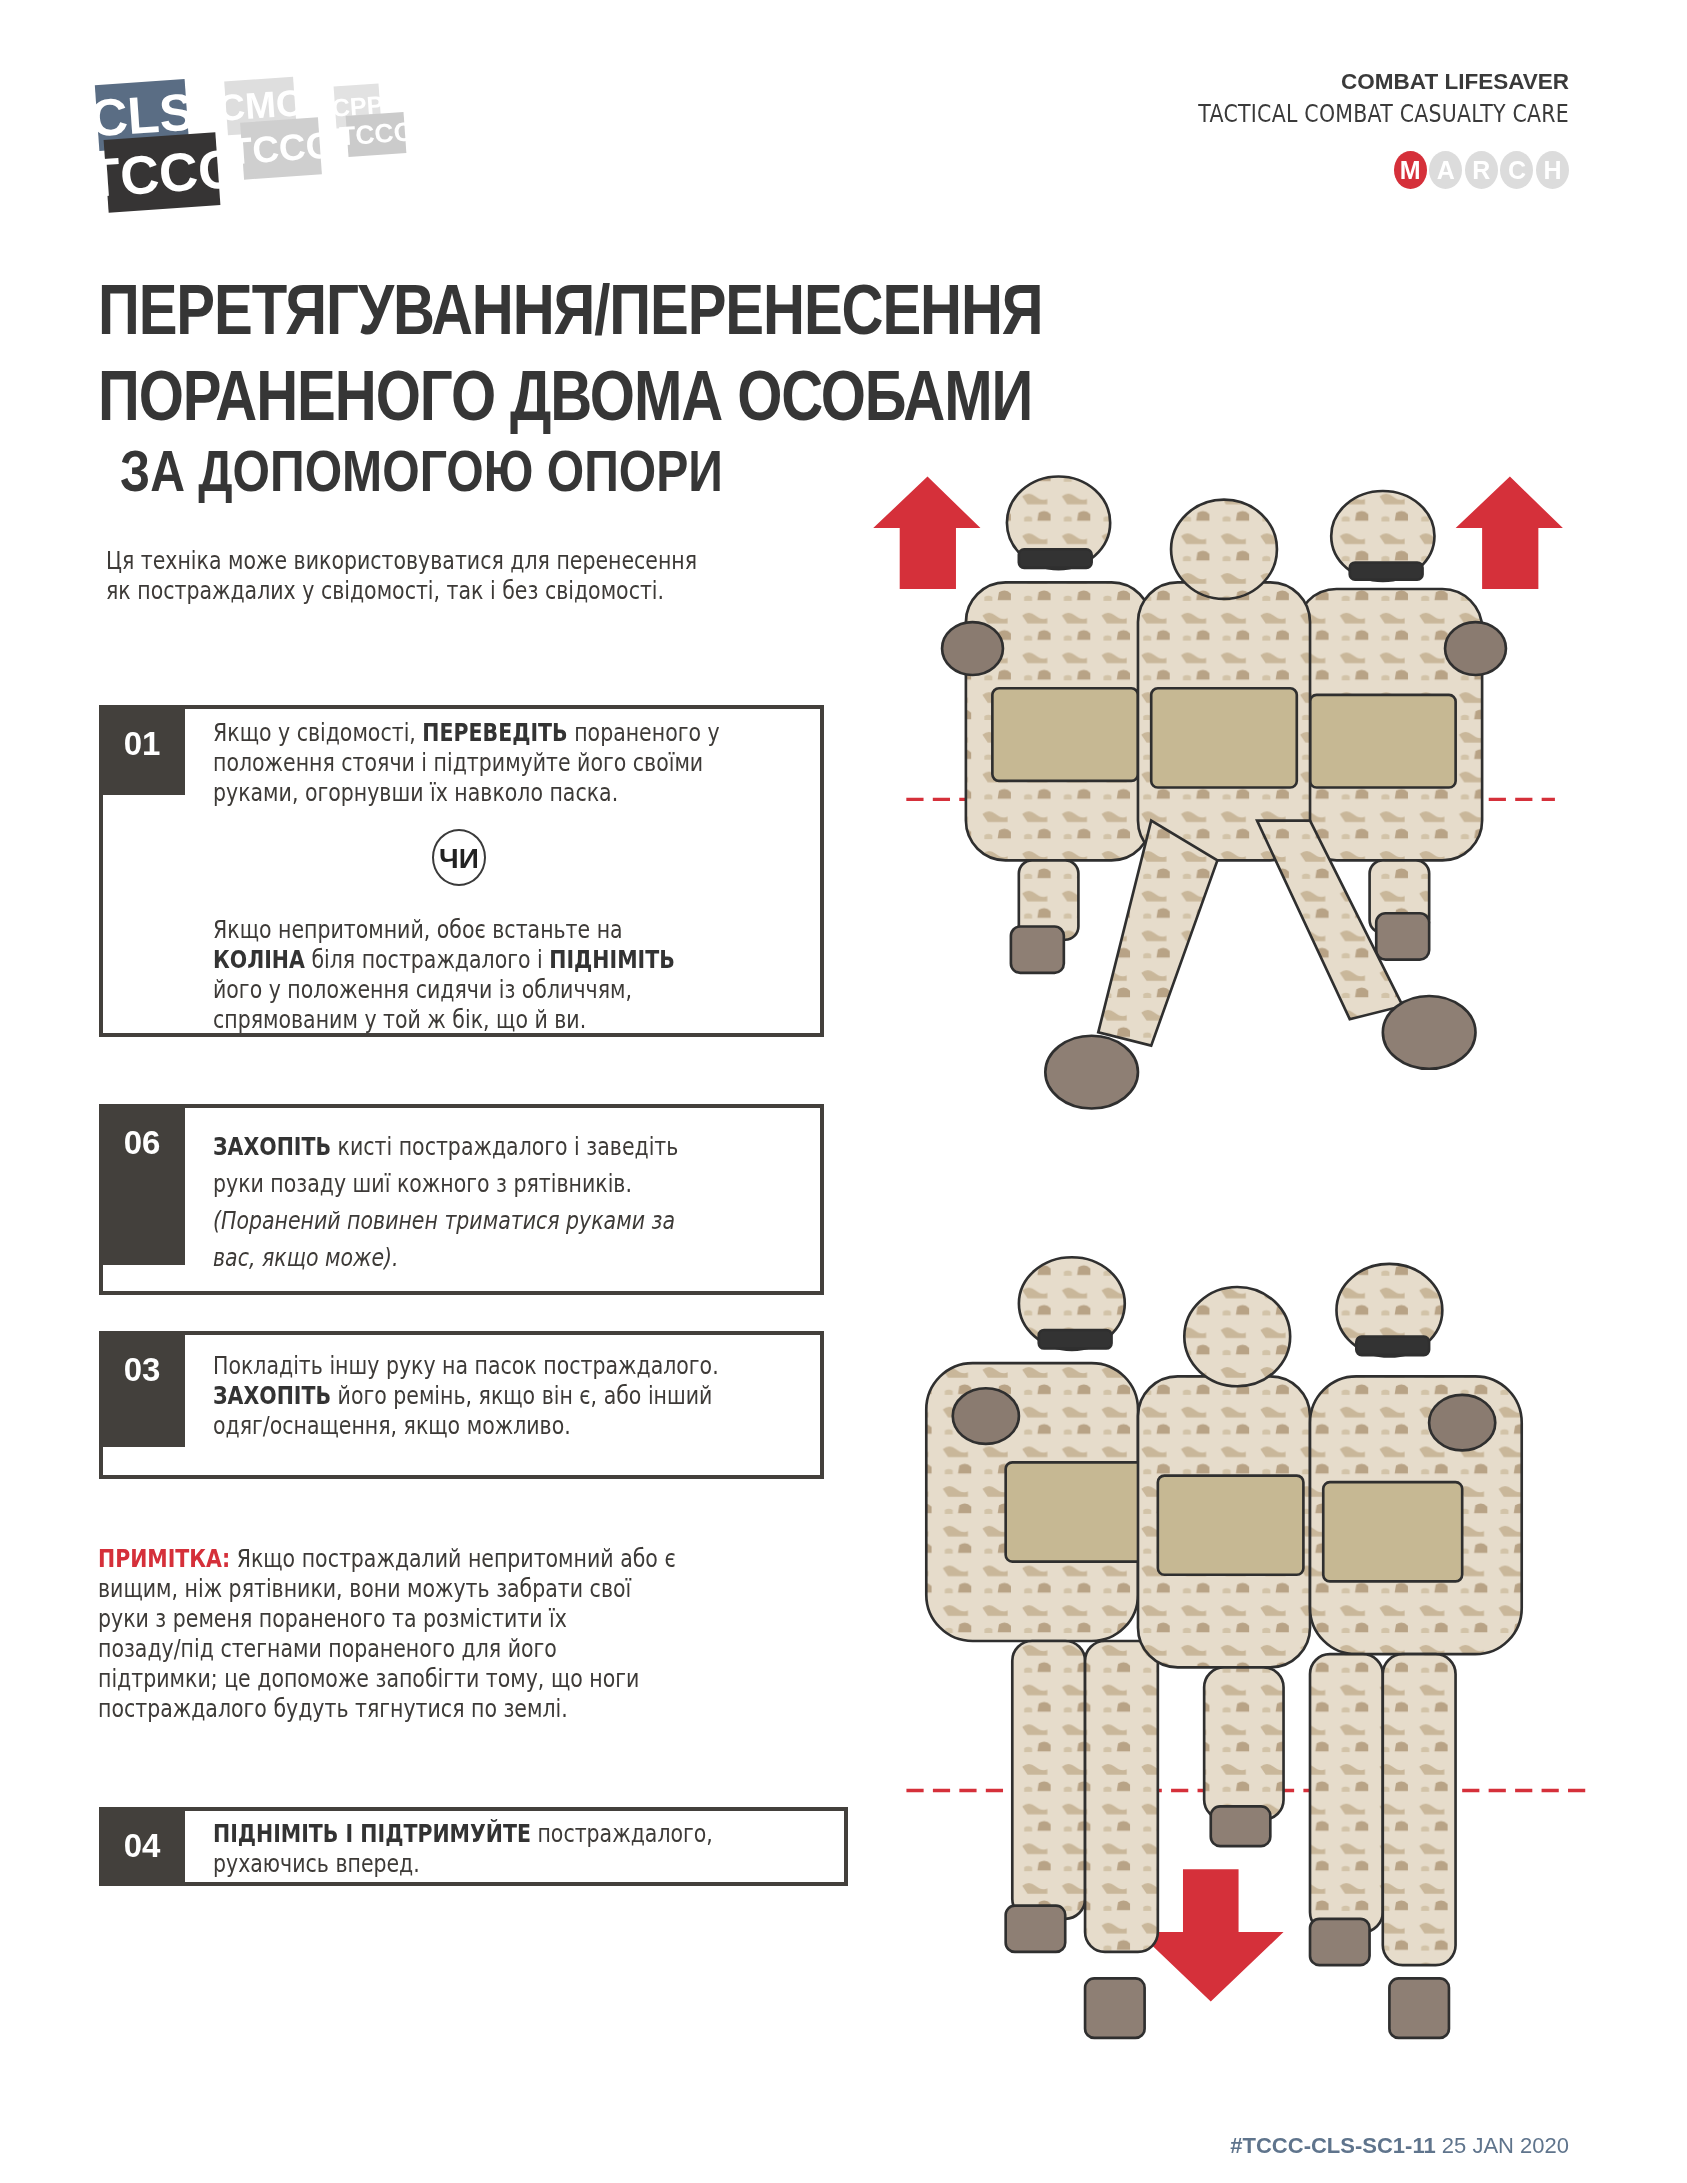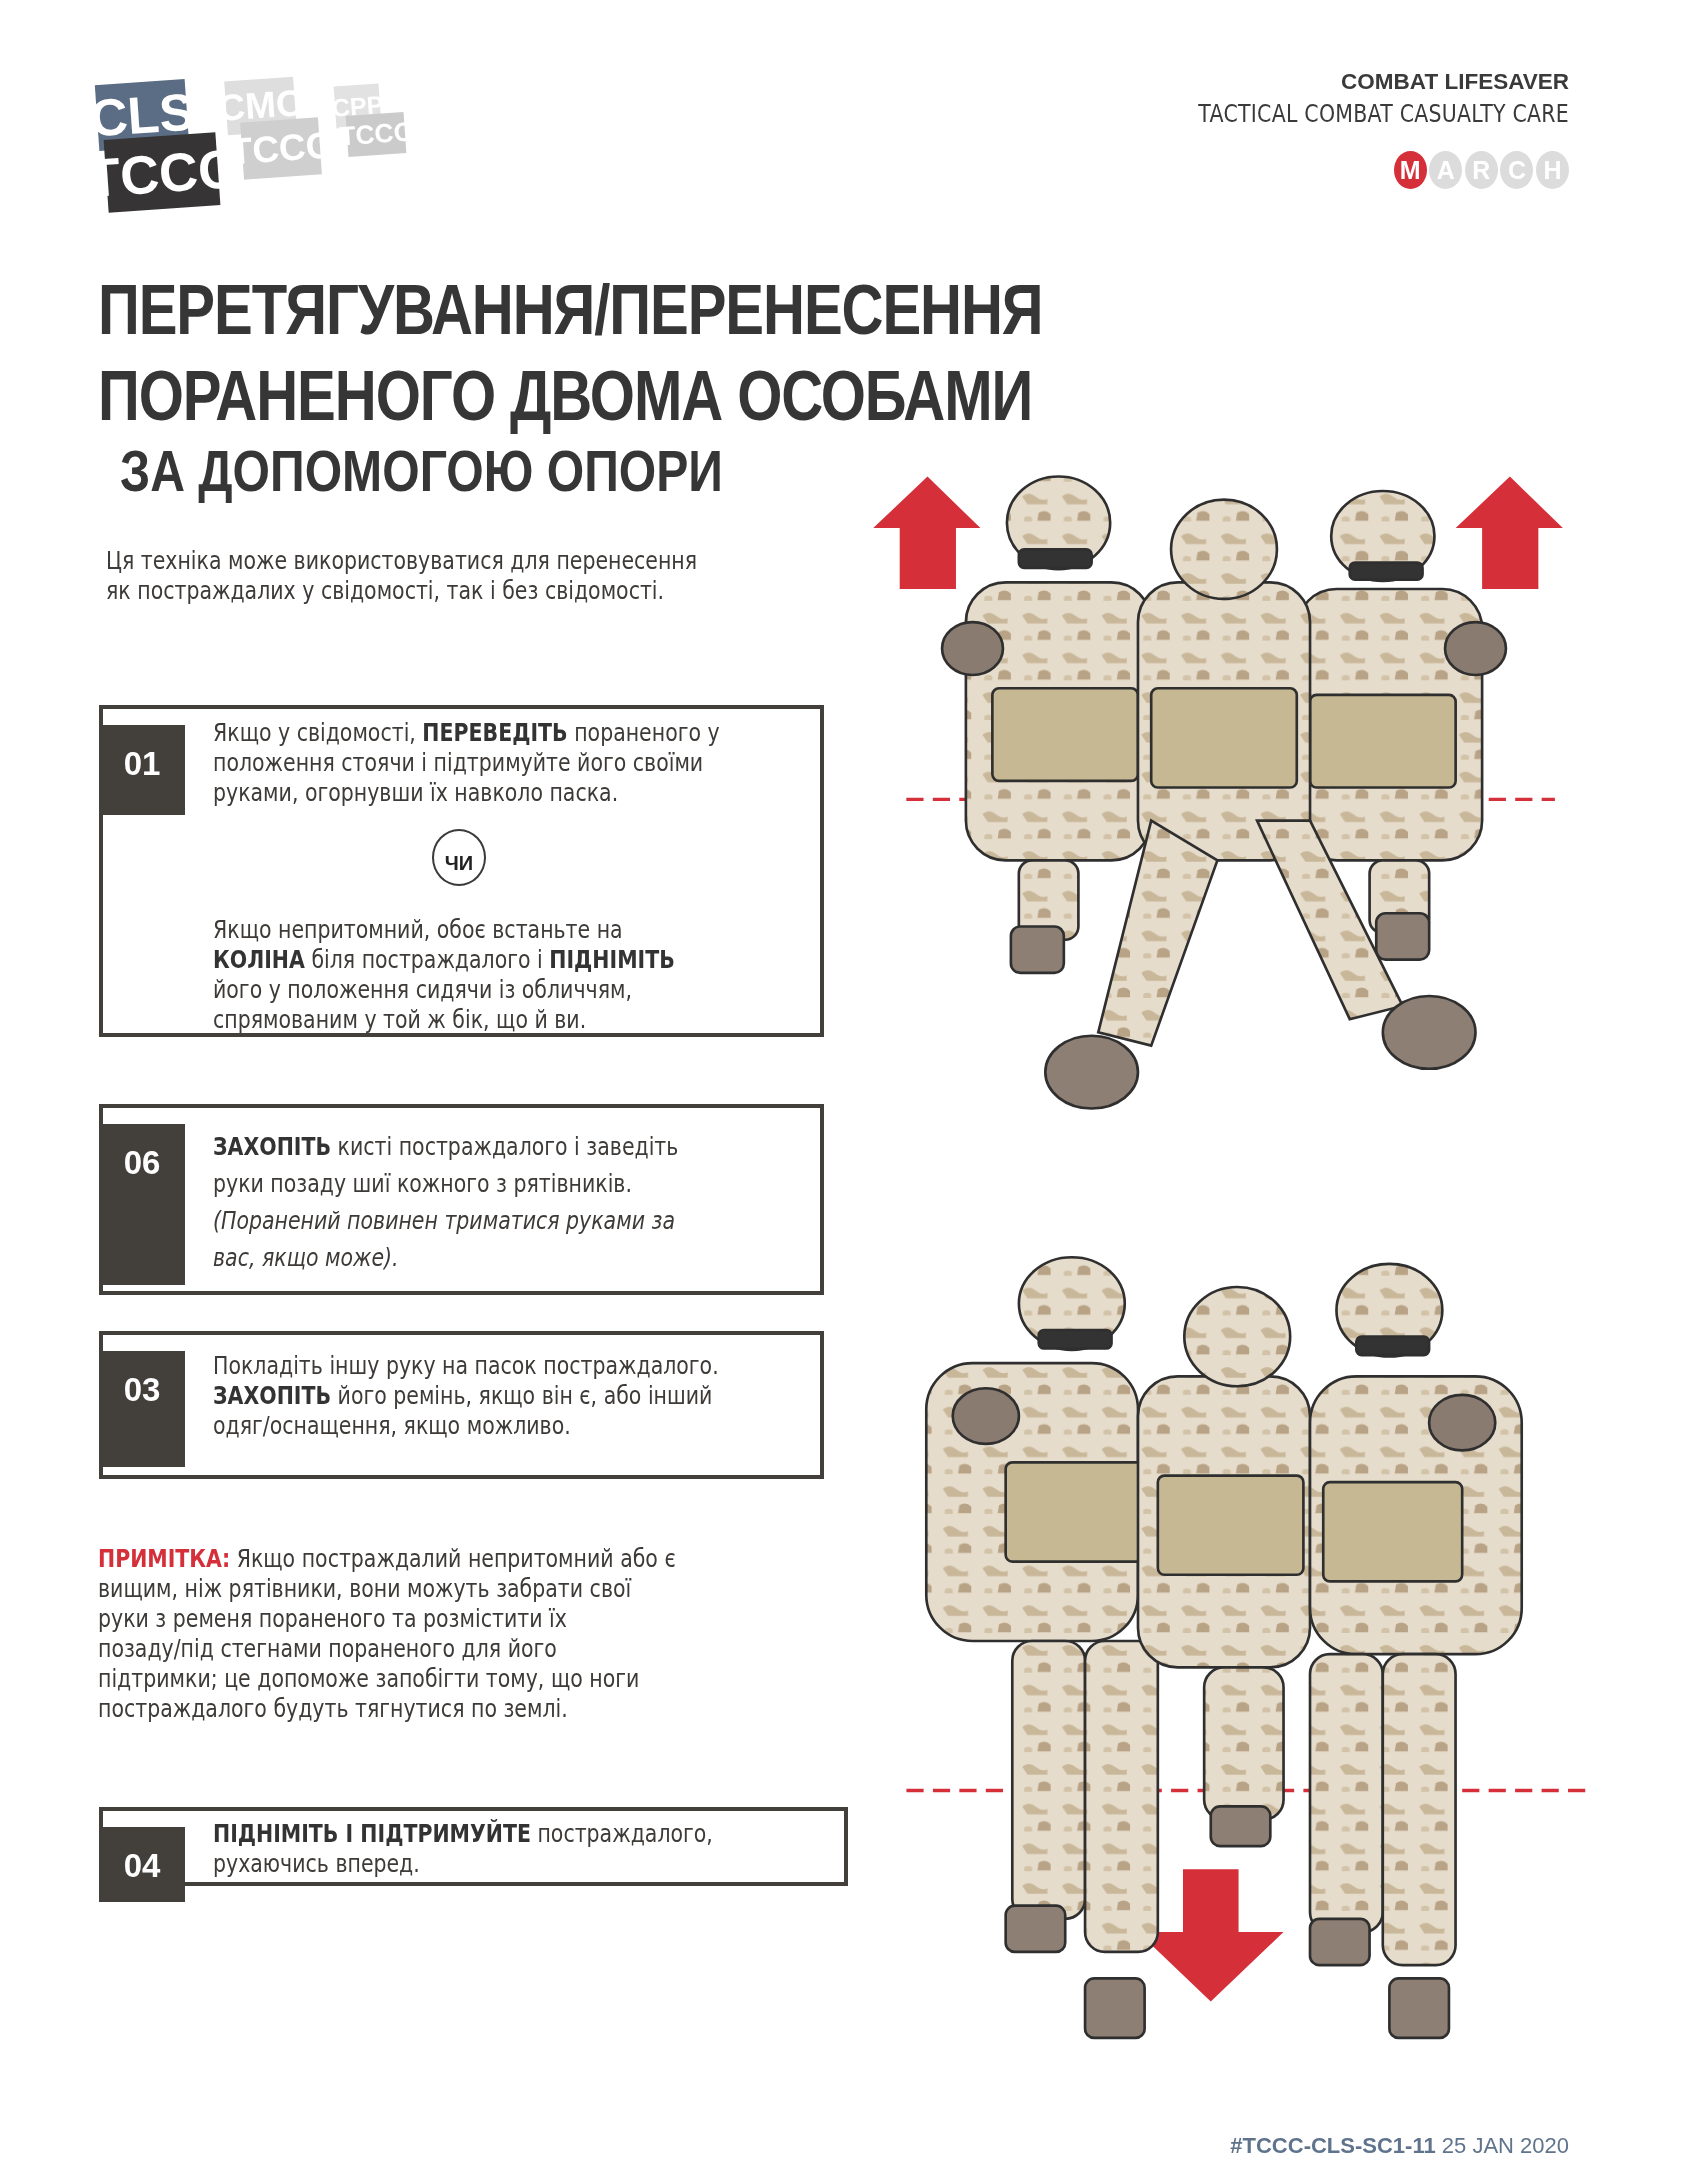--- a/index.html
+++ b/index.html
@@ -33,34 +33,34 @@
   .t2 { top:356px; }
   .sub { left:120px; top:437px; font-weight:bold; color:#363636; font-size:58px;
          transform:scaleX(0.83); transform-origin:left; white-space:nowrap; }
 
   .intro { left:106px; top:546px; font-size:25px; line-height:30px; color:#3d3a37;
            font-family:"DejaVu Sans", sans-serif; transform:scaleX(0.82); transform-origin:left; white-space:nowrap; }
 
   
   .step { position:absolute; left:99px; width:717px; border:4px solid #43403c; background:#fff; }
   .step .num { position:absolute; left:-4px; top:-4px; width:86px; background:#43403c; color:#fff;
-               font-weight:bold; font-size:33px; text-align:center; padding-top:20px; box-sizing:border-box;margin-top:20px; }
+               font-weight:bold; font-size:33px; text-align:center; padding-top:20px; box-sizing:border-box; }
   .step .body { position:absolute; left:110px; right:6.6px; font-size:25px; line-height:30px;
                 font-family:"DejaVu Sans", sans-serif; color:#3d3a37;
                 transform:scaleX(0.82); transform-origin:left; width:728px; white-space:nowrap; }
   .step b { font-weight:bold; color:#333; }
   .step i { font-style:italic; }
 
   .s1 { top:705px; height:324px; }
   .s1 .num { height:90px; }
   .s1 .b1 { top:9.3px; }
   .s1 .b2 { top:206px; }
   .or-circle { position:absolute; left:329px; top:120px; width:54px; height:57px; border:2px solid #3a3a3a;
                border-radius:50%; display:flex; align-items:flex-end; justify-content:center; box-sizing:border-box;
-               font-size:20px; font-weight:bold; padding-bottom:9.3px; color:#222; }
+               font-size:28px; font-weight:bold; padding-bottom:9.3px; color:#222; }
 
   .s2 { top:1104px; height:183px; }
   .s2 .num { height:161px; }
   .s2 .body { top:20px; line-height:37px; }
 
   .s3 { top:1331px; height:140px; }
   .s3 .num { height:116px; }
   .s3 .body { top:16px; }
 
   .note { left:98px; top:1544px; font-size:25px; line-height:30px; font-family:"DejaVu Sans", sans-serif;

